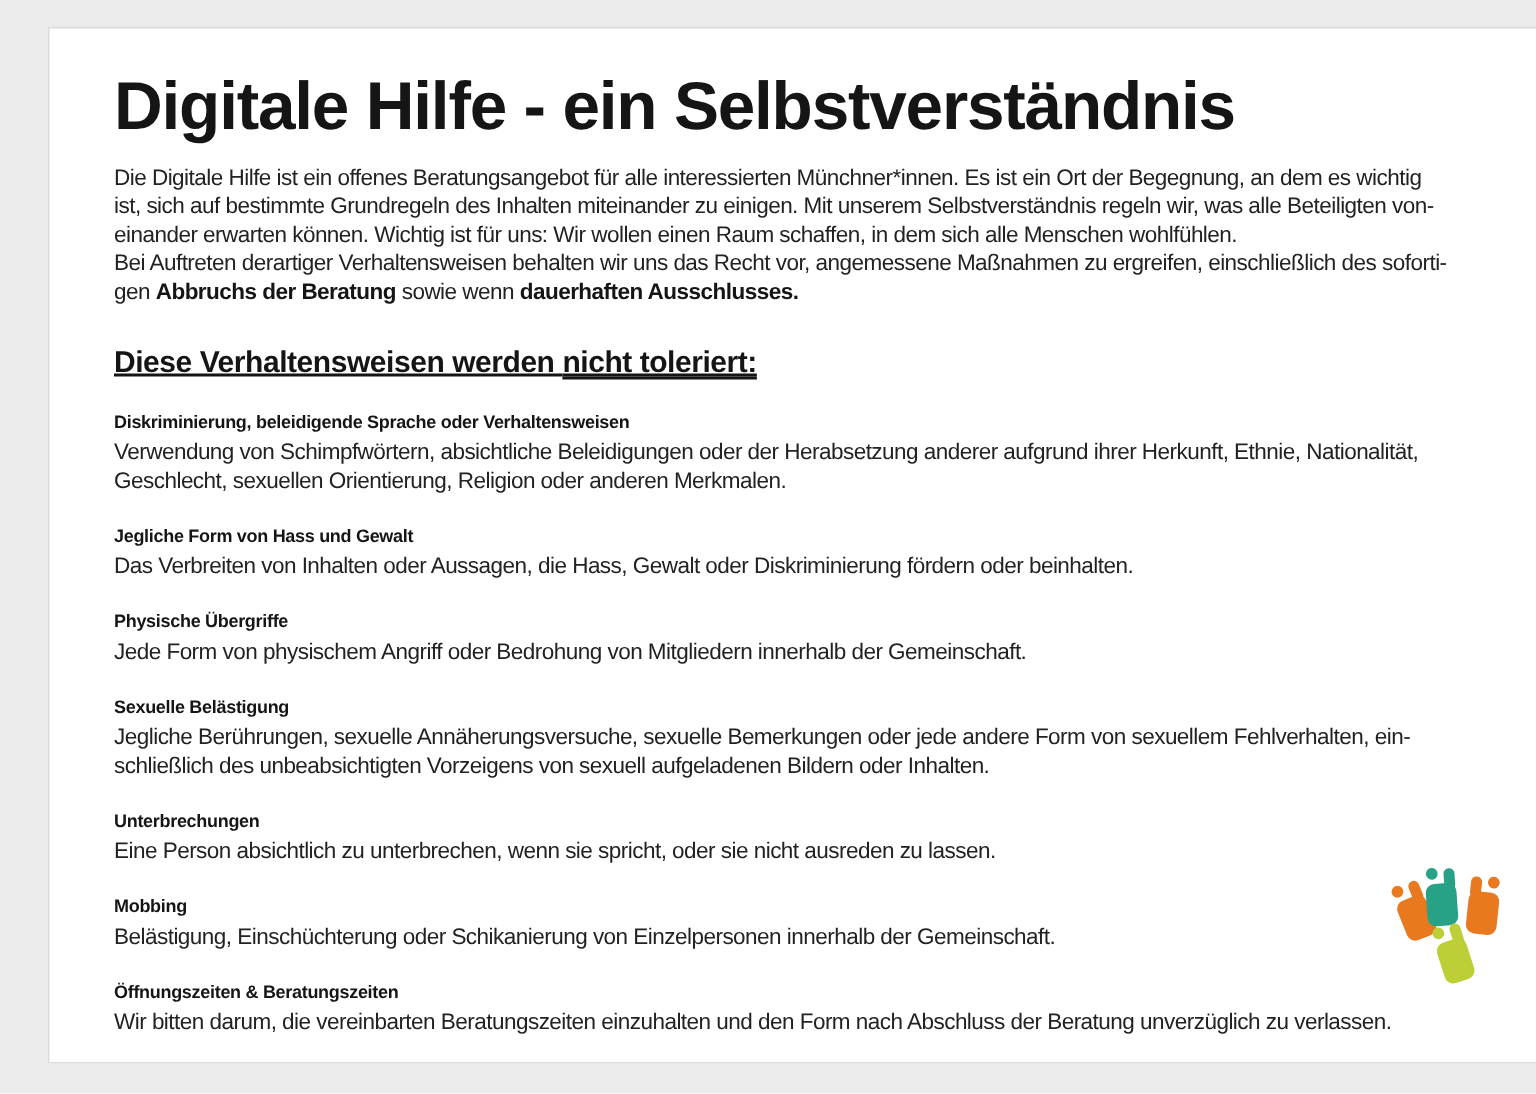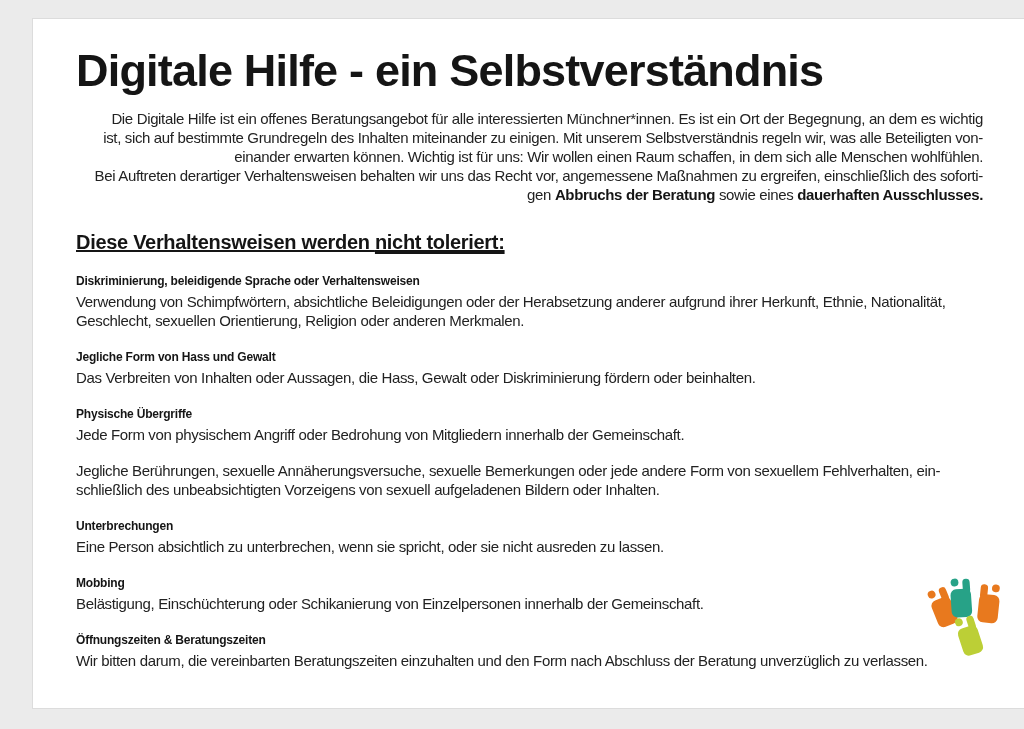--- a/index.html
+++ b/index.html
@@ -24,21 +24,21 @@
     margin-left: 23px;
   }
   .title {
     font-size: 45px;
     line-height: 50px;
     font-weight: 700;
     letter-spacing: -0.8px;
     color: #151515;
     margin: 0 0 13px 0;
   }
-  .intro { margin: 0; text-align: right; }
+  .intro { margin: 0; }
   .line {
     font-size: 15px;
     line-height: 19px;
     letter-spacing: -0.35px;
     white-space: nowrap;
     color: #222222;
   }
   .line b { font-weight: 700; color: #151515; }
   .subhead {
     margin: 26px 0 0 0;
@@ -77,21 +77,21 @@
 
 <div class="page">
 
   <h1 class="title">Digitale Hilfe - ein Selbstverständnis</h1>
 
   <div class="intro">
     <div class="line">Die Digitale Hilfe ist ein offenes Beratungsangebot für alle interessierten Münchner*innen. Es ist ein Ort der Begegnung, an dem es wichtig</div>
     <div class="line">ist, sich auf bestimmte Grundregeln des Inhalten miteinander zu einigen. Mit unserem Selbstverständnis regeln wir, was alle Beteiligten von-</div>
     <div class="line">einander erwarten können. Wichtig ist für uns: Wir wollen einen Raum schaffen, in dem sich alle Menschen wohlfühlen.</div>
     <div class="line">Bei Auftreten derartiger Verhaltensweisen behalten wir uns das Recht vor, angemessene Maßnahmen zu ergreifen, einschließlich des soforti-</div>
-    <div class="line"><span>gen </span><b>Abbruchs der Beratung</b><span> sowie eines </span><b>dauerhaften Ausschlusses.</b></div>
+    <div class="line"><span>gen </span><b>Abbruchs der Beratung</b><span> sowie wenn </span><b>dauerhaften Ausschlusses.</b></div>
   </div>
 
   <h2 class="subhead"><span>Diese Verhaltensweisen werden </span><span class="u">nicht toleriert:</span></h2>
 
   <div>
 
     <div class="rule">
       <div class="rule-title">Diskriminierung, beleidigende Sprache oder Verhaltensweisen</div>
       <div class="line">Verwendung von Schimpfwörtern, absichtliche Beleidigungen oder der Herabsetzung anderer aufgrund ihrer Herkunft, Ethnie, Nationalität,</div>
       <div class="line">Geschlecht, sexuellen Orientierung, Religion oder anderen Merkmalen.</div>
@@ -101,20 +101,21 @@
       <div class="rule-title">Jegliche Form von Hass und Gewalt</div>
       <div class="line">Das Verbreiten von Inhalten oder Aussagen, die Hass, Gewalt oder Diskriminierung fördern oder beinhalten.</div>
     </div>
 
     <div class="rule">
       <div class="rule-title">Physische Übergriffe</div>
       <div class="line">Jede Form von physischem Angriff oder Bedrohung von Mitgliedern innerhalb der Gemeinschaft.</div>
     </div>
 
     <div class="rule">
+      <div class="rule-title">Sexuelle Belästigung</div>
       <div class="line">Jegliche Berührungen, sexuelle Annäherungsversuche, sexuelle Bemerkungen oder jede andere Form von sexuellem Fehlverhalten, ein-</div>
       <div class="line">schließlich des unbeabsichtigten Vorzeigens von sexuell aufgeladenen Bildern oder Inhalten.</div>
     </div>
 
     <div class="rule">
       <div class="rule-title">Unterbrechungen</div>
       <div class="line">Eine Person absichtlich zu unterbrechen, wenn sie spricht, oder sie nicht ausreden zu lassen.</div>
     </div>
 
     <div class="rule">

